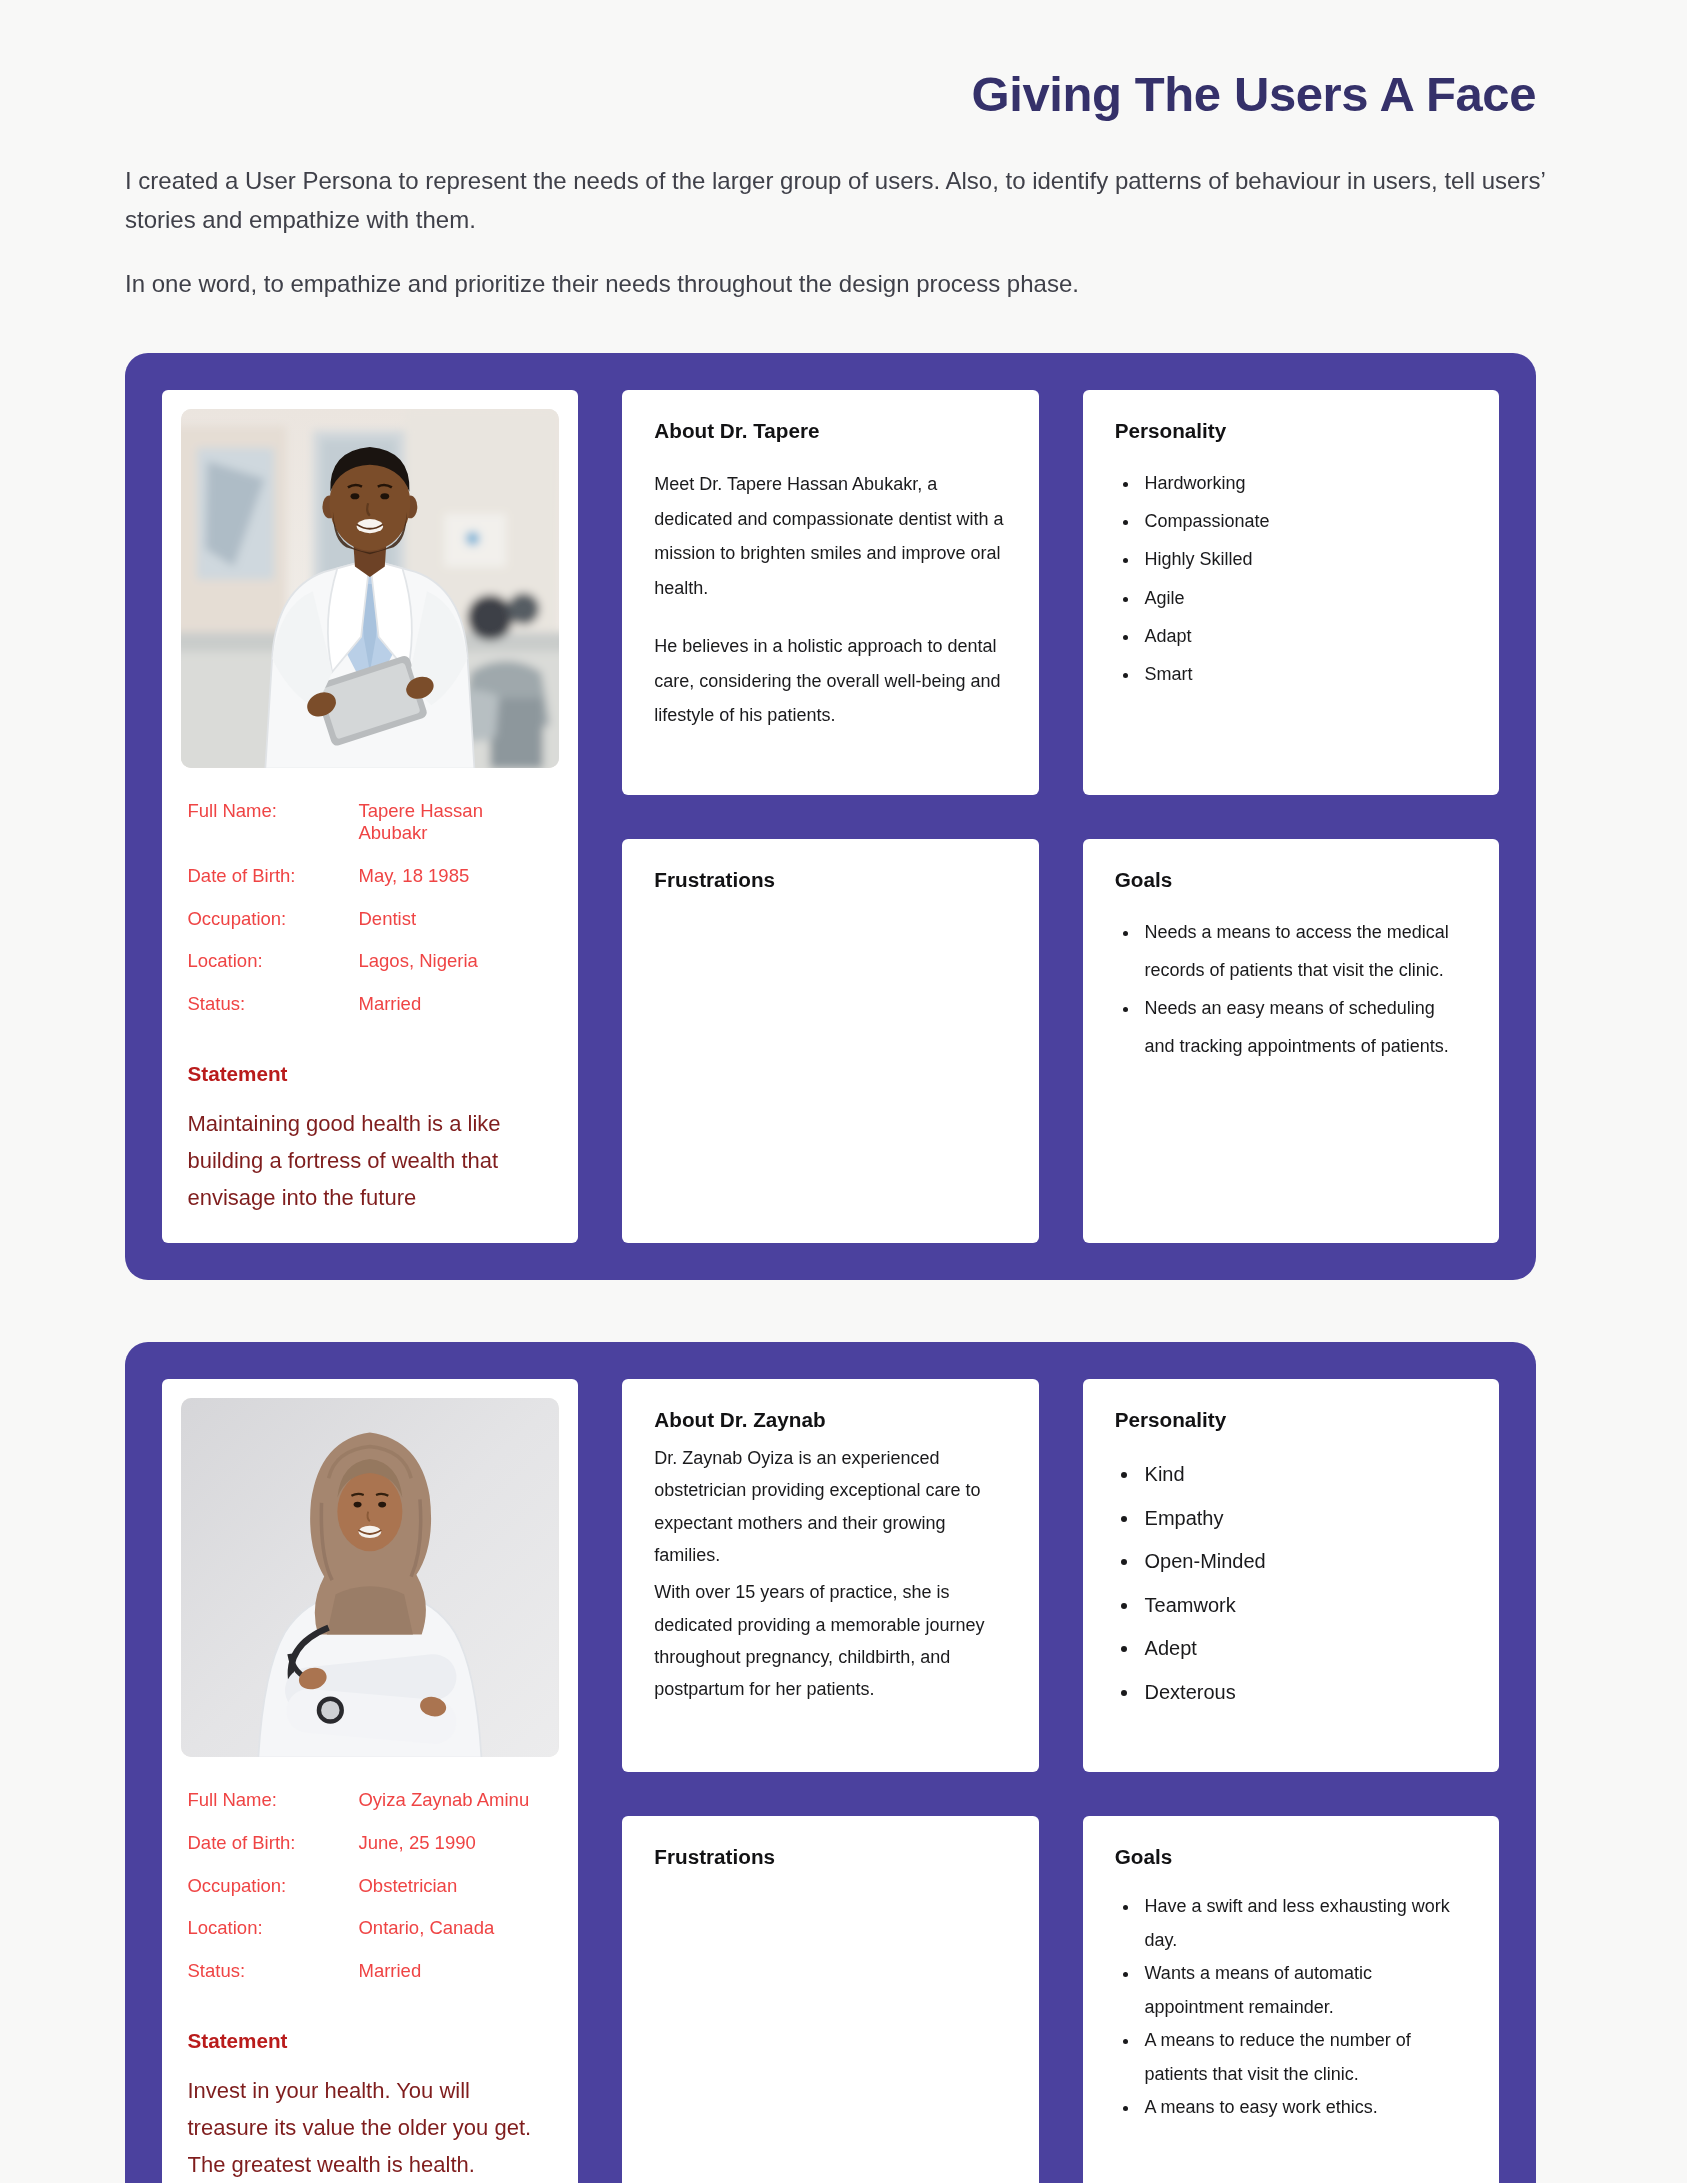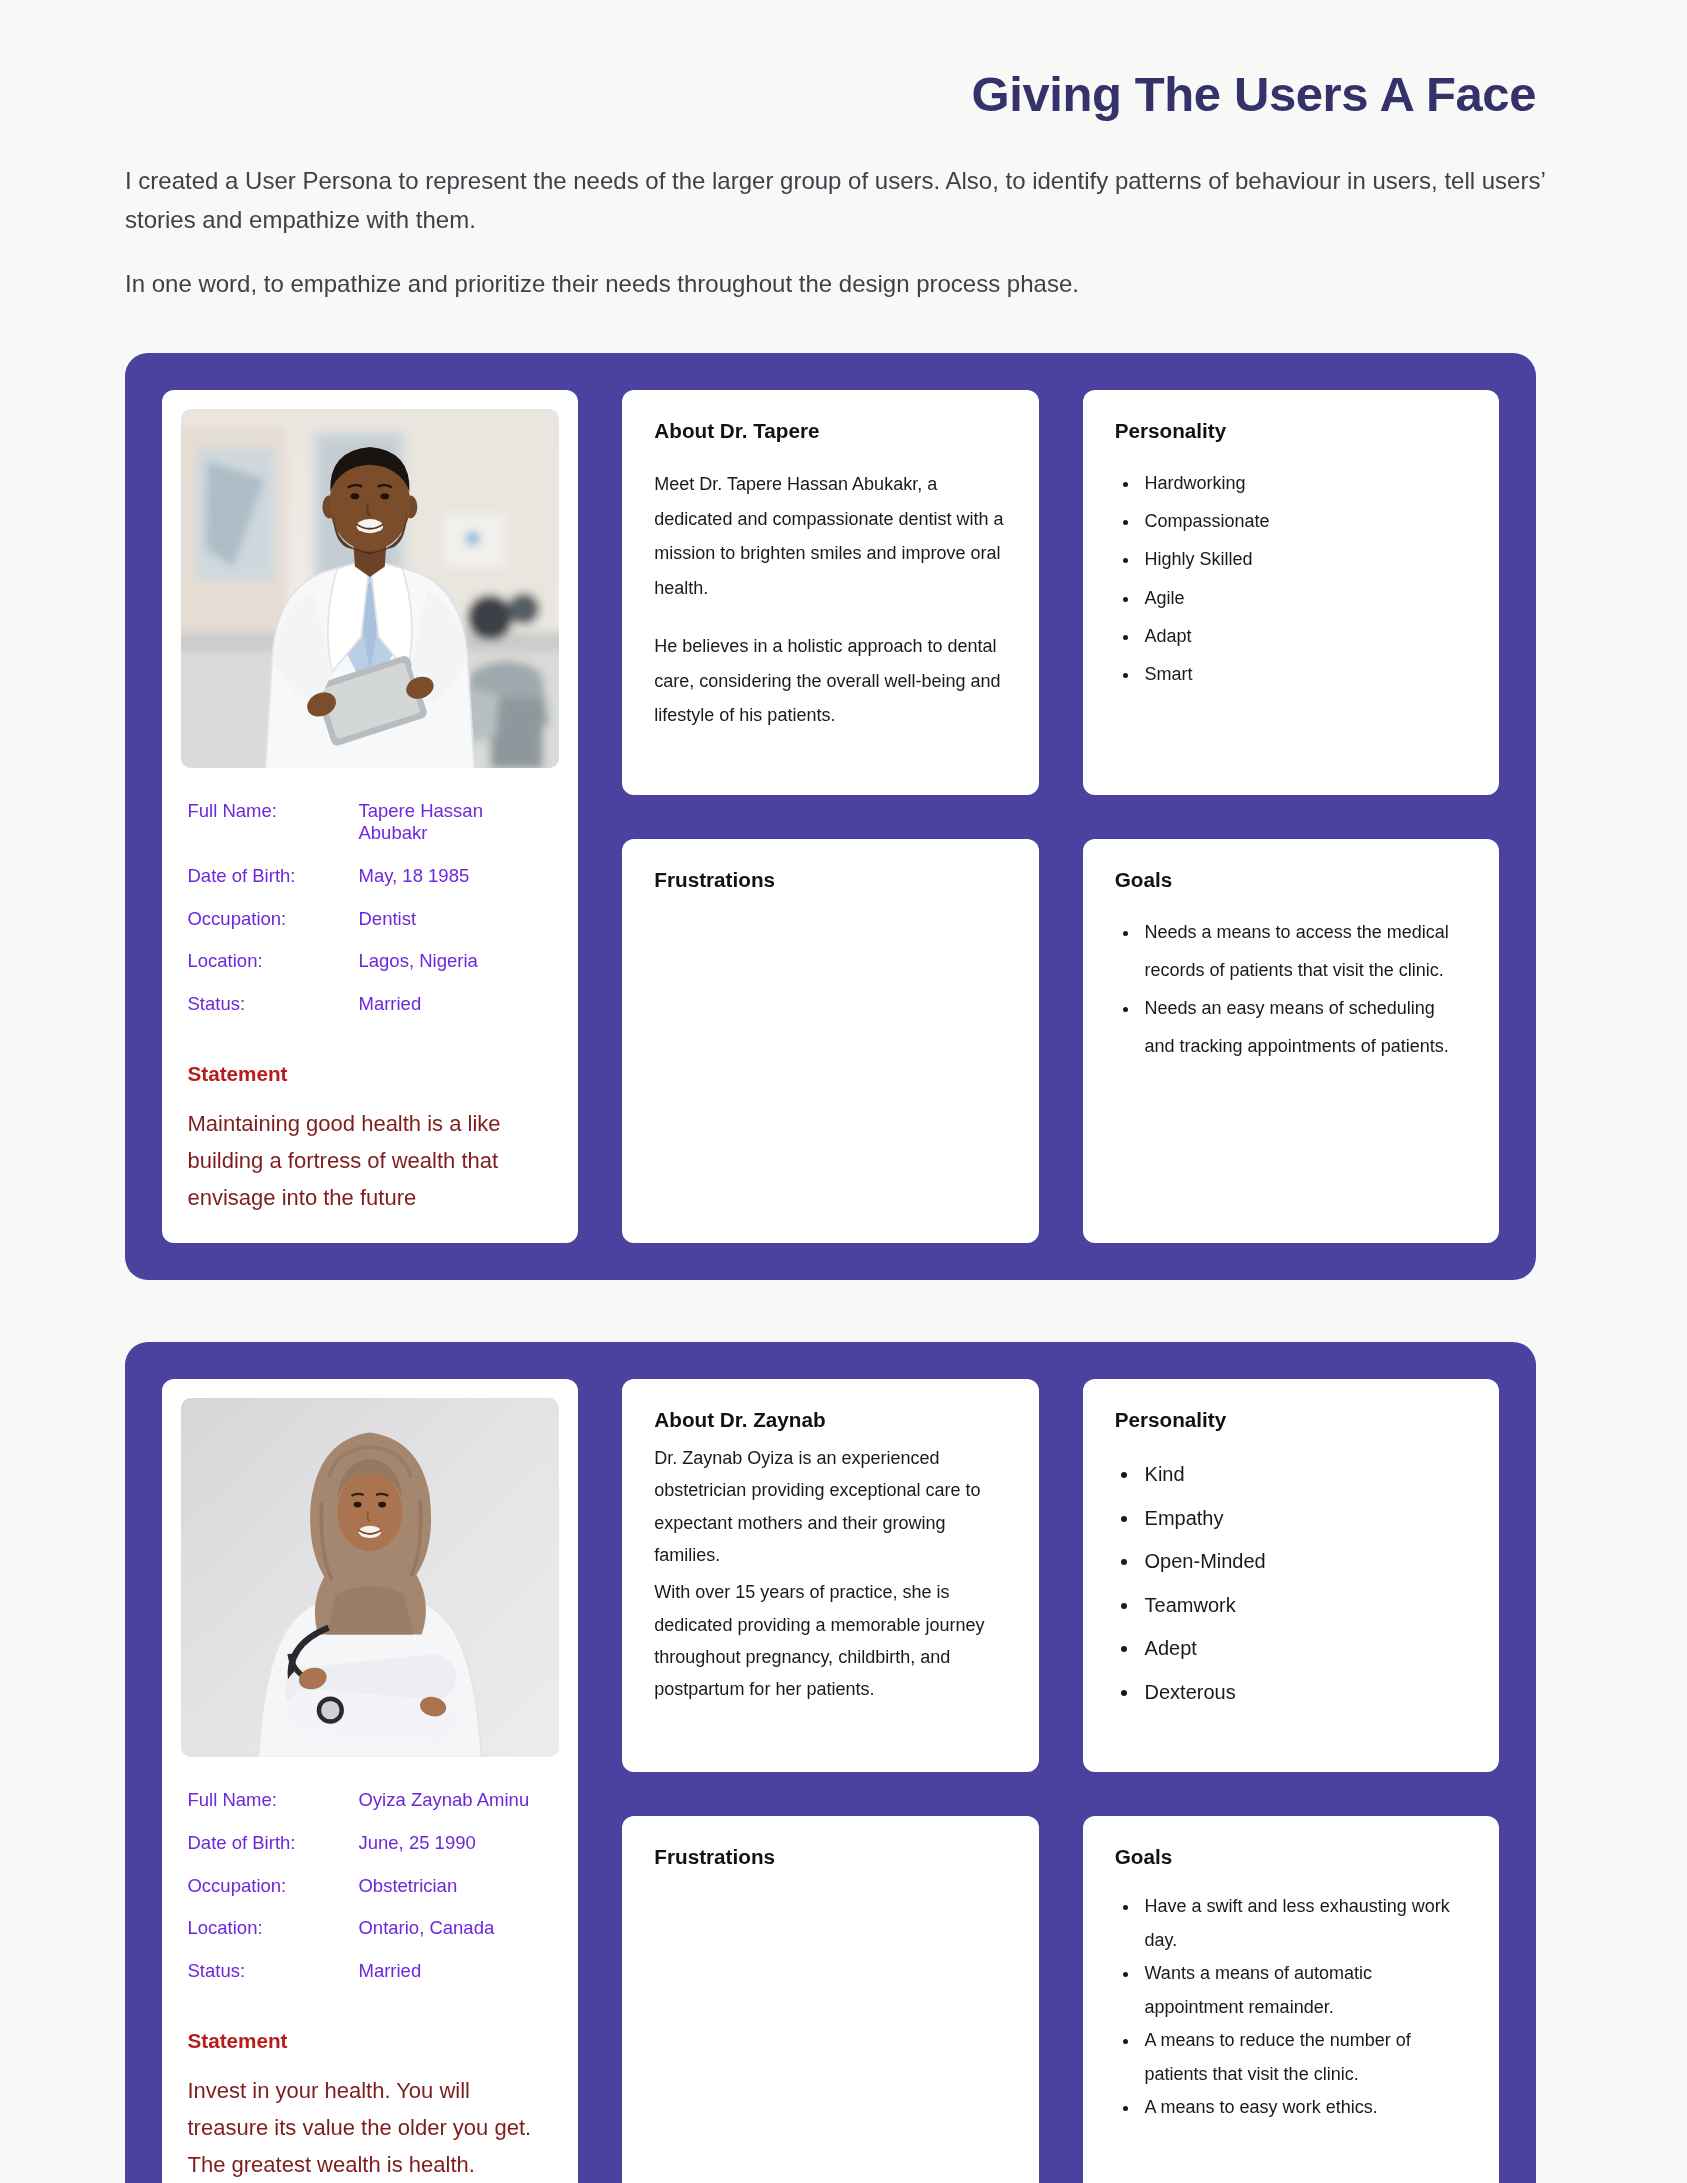--- a/index.html
+++ b/index.html
@@ -49,42 +49,42 @@
     gap:44px;
     margin-bottom:62px;
   }
   .col-stack{
     display:flex;
     flex-direction:column;
     gap:44px;
   }
   .card{
     background:#ffffff;
-    border-radius:12px;
+    border-radius:6px;
   }
   .profile-card{
     padding:19.3px 19.3px 26px 19.3px;
   }
   .photo{
     width:100%;
     height:359px;
     border-radius:10.5px;
     overflow:hidden;
     background:#e8e6e2;
   }
   .photo svg{width:100%;height:100%;display:block;}
   .details{
     margin-top:32px;
     padding:0 6.2px;
   }
   .detail-row{
     display:flex;
     margin-bottom:20.7px;
     font-size:18.5px;
-    color:#6d28d9;
+    color:#ef4444;
   }
   .detail-label{width:171px;flex-shrink:0;}
   .detail-value{flex:1;}
   .stmt-title{
     font-size:20.7px;
     font-weight:700;
     color:#b91c1c;
     margin:47px 0 0 0;
     padding:0 6.2px;
   }

